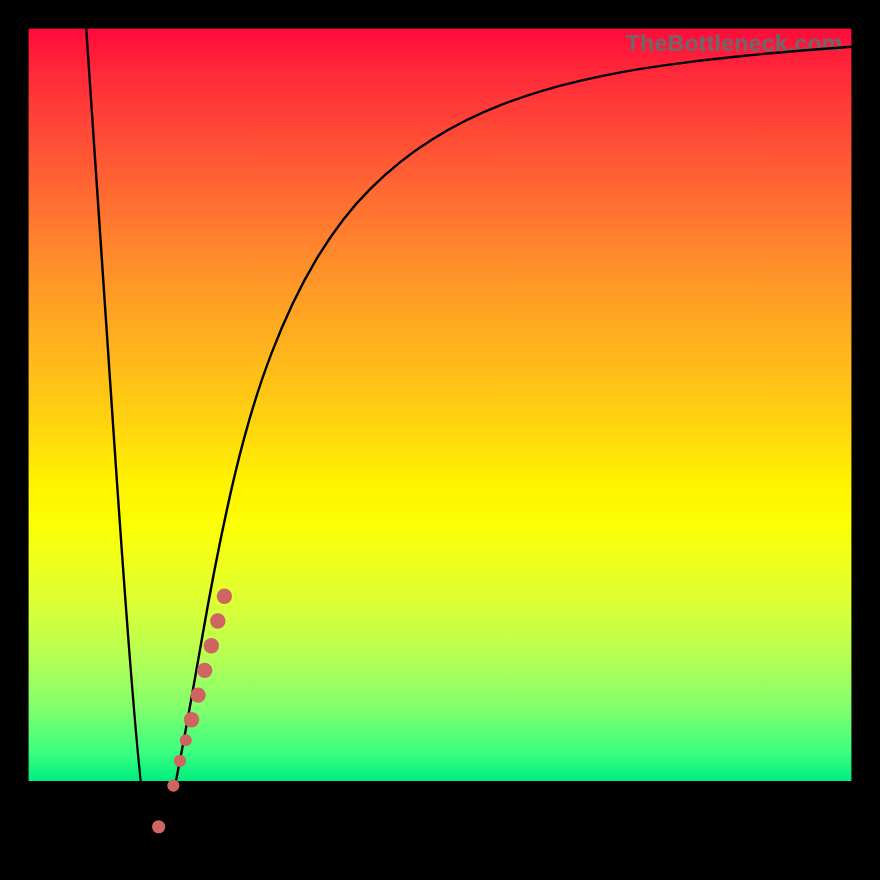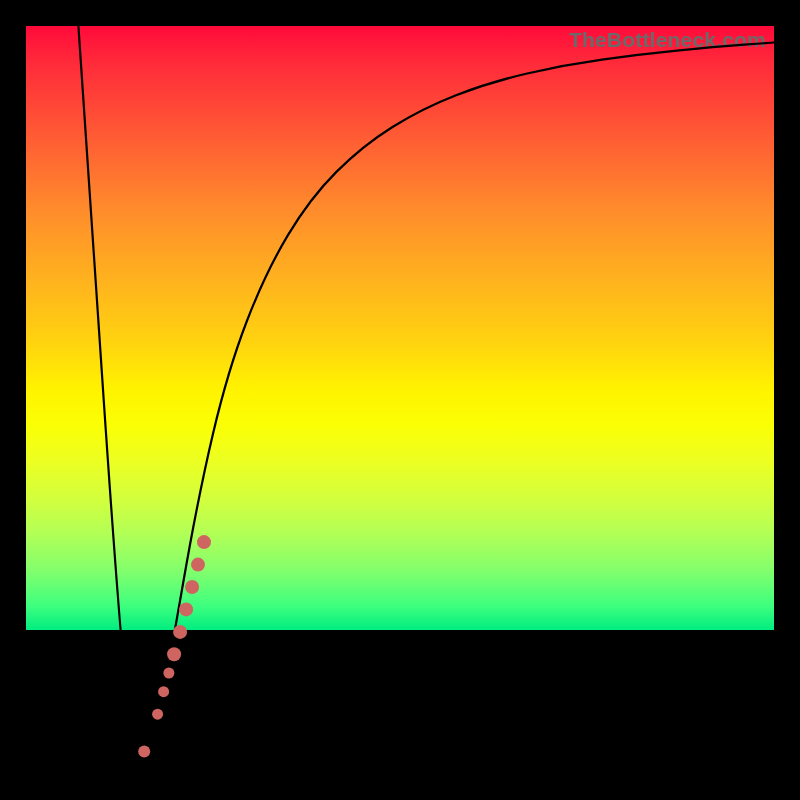--- a/index.html
+++ b/index.html
@@ -15,21 +15,21 @@
     position: relative;
     width: 800px;
     height: 800px;
     background: #000;
   }
   .plot {
     position: absolute;
     left: 26px;
     top: 26px;
     width: 748px;
-    height: 604px;
+    height: 684px;
     
     background: linear-gradient(to bottom,
       #ff0a3a 0%,
       #ff2a3a 6%,
       #ff5a34 18%,
       #ff8a2c 30%,
       #ffb21e 42%,
       #ffd210 52%,
       #fff200 60%,
       #fbff04 66%,

